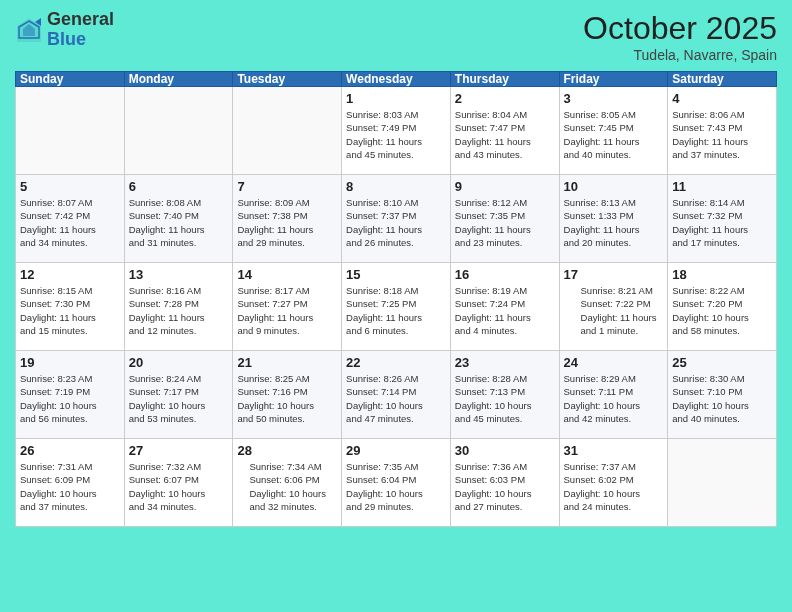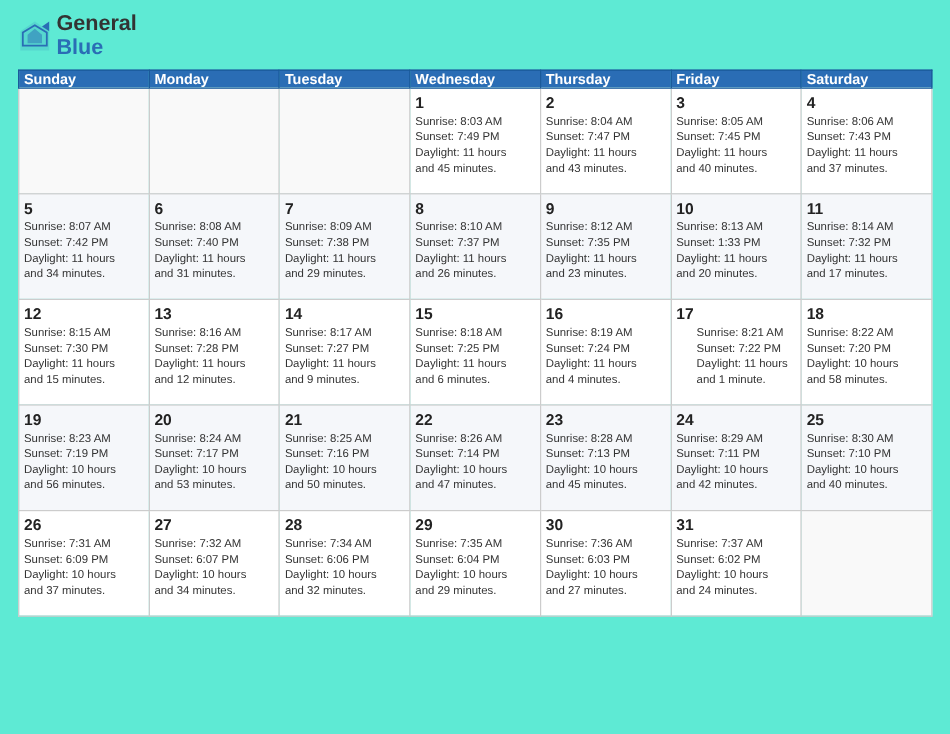--- a/index.html
+++ b/index.html
@@ -104,20 +104,24 @@
         <polygon points="14,8 20,13 20,20 8,20 8,13" fill="#2a6db5" opacity="0.5"></polygon>
         <polygon points="20,6 26,2 26,10" fill="#2a6db5"></polygon>
       </svg>
       <div>
         <div class="logo-text">
           <span class="logo-general">General</span><br>
           <span class="logo-blue">Blue</span>
         </div>
       </div>
     </div>
+    <div class="title-block">
+      <div class="month-title">October 2025</div>
+      <div class="location">Tudela, Navarre, Spain</div>
+    </div>
   </div>
 
   <table class="calendar">
     <thead>
       <tr>
       <th>Sunday</th>
           <th>Monday</th>
           <th>Tuesday</th>
           <th>Wednesday</th>
           <th>Thursday</th>
@@ -322,21 +326,21 @@
           </td>
           <td>
             <span class="day-num">27</span>
             <div class="day-info" style="white-space: pre-line;">Sunrise: 7:32 AM
 Sunset: 6:07 PM
 Daylight: 10 hours
 and 34 minutes.</div>
           </td>
           <td>
             <span class="day-num">28</span>
-            <div class="day-info" style="white-space: pre-line;">Sunrise: 7:34 AM
+            <div class="day-info" style="white-space: pre-line; margin-left: 12px;">Sunrise: 7:34 AM
 Sunset: 6:06 PM
 Daylight: 10 hours
 and 32 minutes.</div>
           </td>
           <td>
             <span class="day-num">29</span>
             <div class="day-info" style="white-space: pre-line;">Sunrise: 7:35 AM
 Sunset: 6:04 PM
 Daylight: 10 hours
 and 29 minutes.</div>

